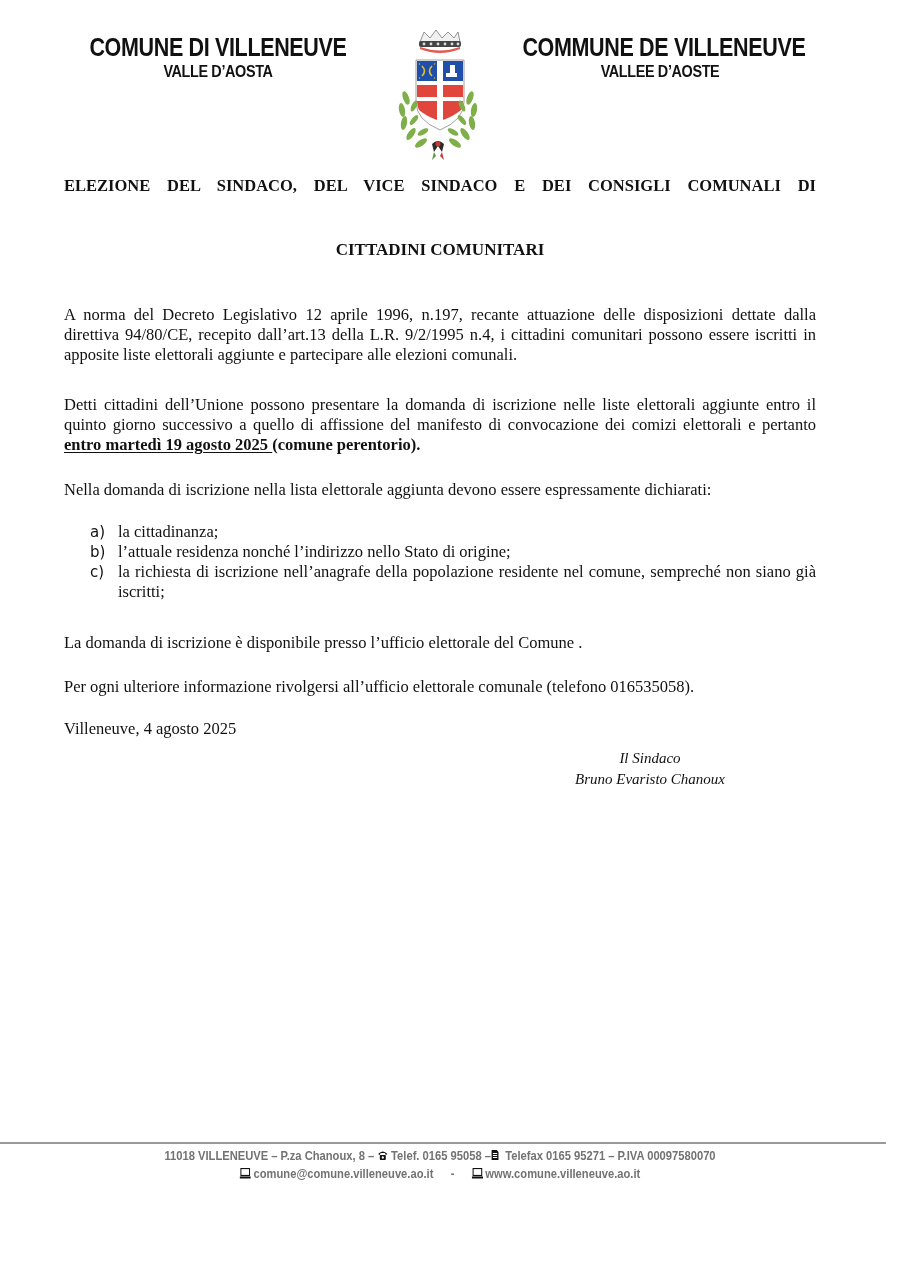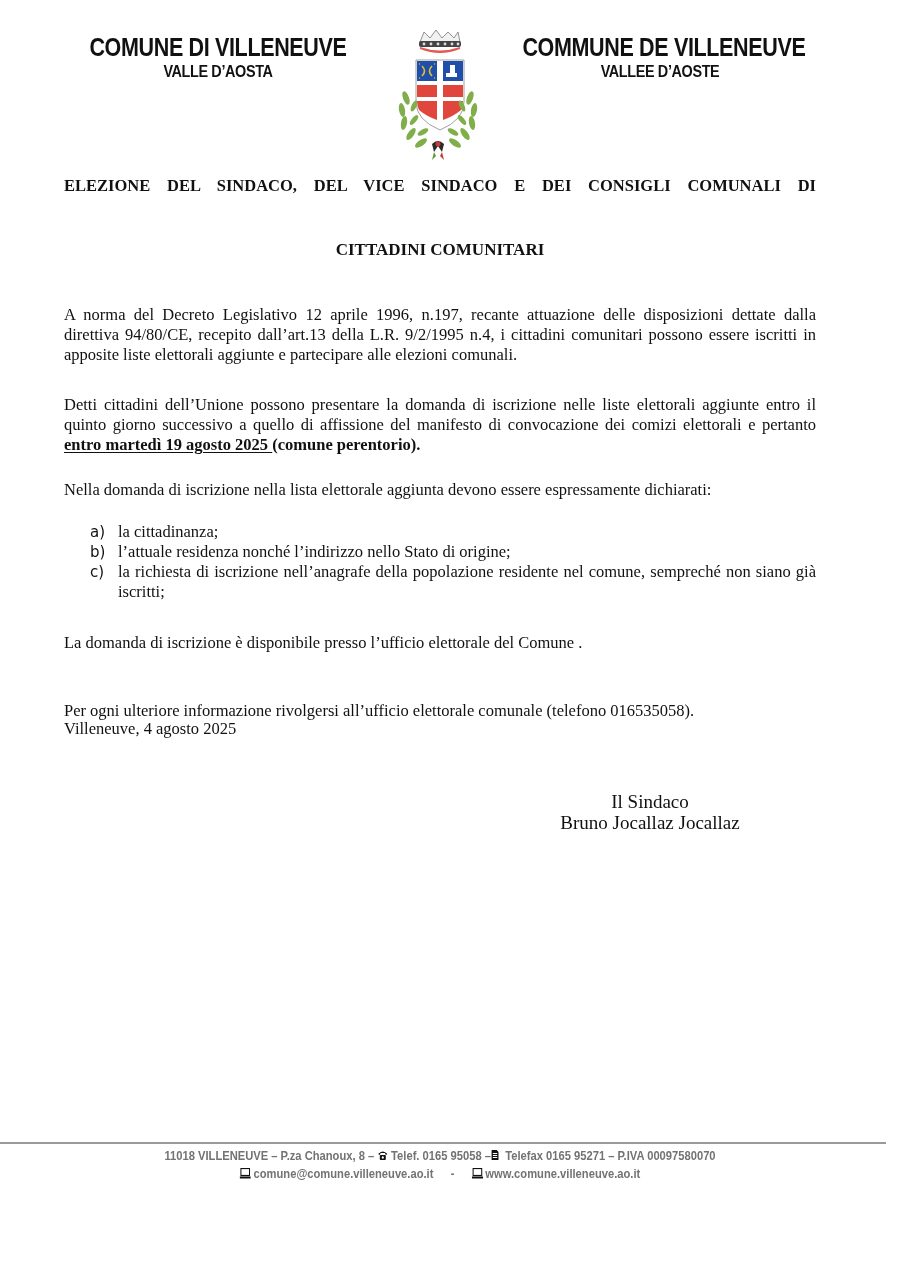--- a/index.html
+++ b/index.html
@@ -83,21 +83,21 @@
       left: 64px;
       width: 752px;
       font-size: 16.5px;
       line-height: 20px;
       text-align: justify;
     }
     .p1 { top: 305px; }
     .p2 { top: 395px; }
     .p3 { top: 480px; }
     .p4 { top: 633px; }
-    .p5 { top: 677px; margin-top: 24px; }
+    .p5 { top: 677px; }
     .p6 { top: 719px; }
     .emph {
       font-weight: bold;
     }
     .emph u {
       text-decoration: underline;
       text-underline-offset: 2px;
     }
     .list {
       position: absolute;
@@ -118,25 +118,26 @@
     .list .marker {
       position: absolute;
       left: 0;
       top: 0;
       font-family: "DejaVu Sans", sans-serif;
       font-size: 15px;
     }
     .signature {
       position: absolute;
       left: 540px;
-      top: 791px;
+      top: 748px;
       width: 220px;
       text-align: center;
-      font-size: 19px;
+      font-size: 15px;
       line-height: 21px;
+      font-style: italic;
     }
     .footer-line {
       position: absolute;
       left: 0;
       top: 1142px;
       width: 886px;
       height: 0;
       border-top: 2px solid #9a9a9a;
     }
     .footer {
@@ -270,21 +271,21 @@
     <span>la richiesta di iscrizione nell’anagrafe della popolazione residente nel comune, sempreché non siano già iscritti;</span>
   </li>
 </ul>
 
 <div class="para p4">La domanda di iscrizione è disponibile presso l’ufficio elettorale del Comune .</div>
 <div class="para p5">Per ogni ulteriore informazione rivolgersi all’ufficio elettorale comunale (telefono 016535058).</div>
 <div class="para p6">Villeneuve, 4 agosto 2025</div>
 
 <div class="signature">
   <div>Il Sindaco</div>
-  <div>Bruno Jocallaz Jocallaz</div>
+  <div>Bruno Evaristo Chanoux</div>
 </div>
 
 <div class="footer-line"></div>
 
 <div class="footer">
   <span class="row">
     <span>11018 VILLENEUVE – P.za Chanoux, 8 – </span><span class="ficon"><svg width="13" height="11" viewBox="0 0 13 11">
           <path d="M1 4 Q6.5 -1 12 4 L10 5 L9 3 L4 3 L3 5 Z" fill="#111"></path>
           <rect x="3" y="5" width="7" height="5" rx="1" fill="#111"></rect>
           <circle cx="6.5" cy="7.5" r="1.2" fill="#fff"></circle>

